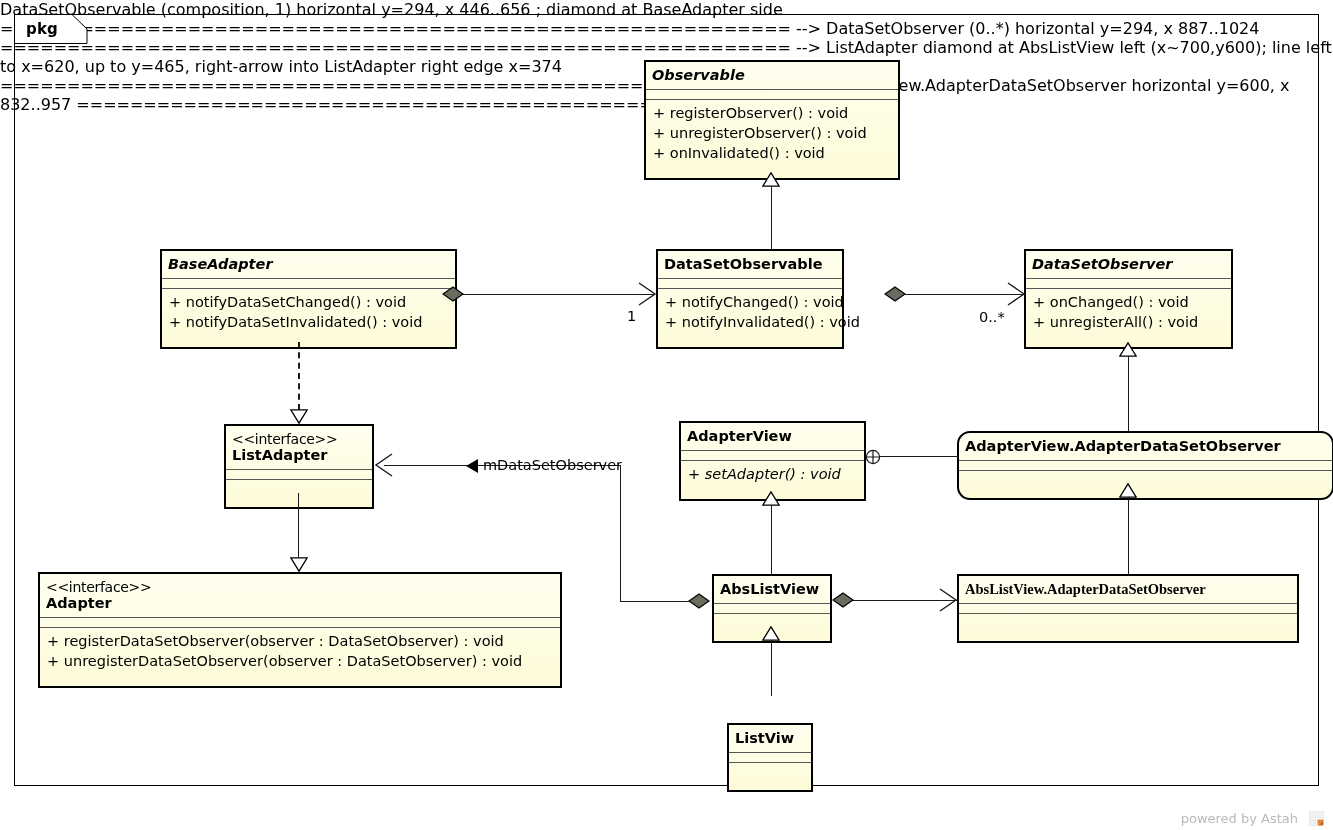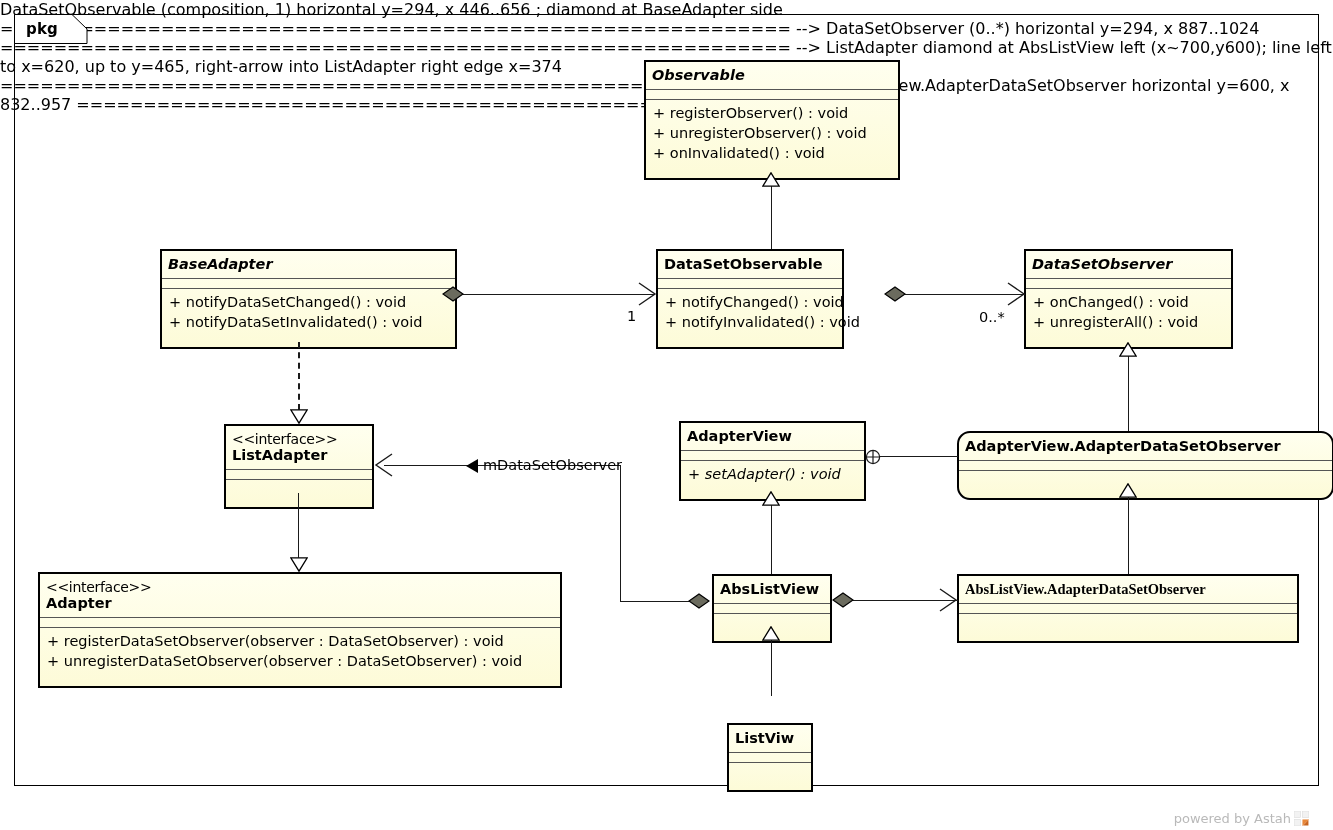--- a/index.html
+++ b/index.html
@@ -133,25 +133,25 @@
   .edge-label {
     position: absolute;
     font-size: 14.5px;
     color: #000000;
     white-space: nowrap;
   }
 
   
   #watermark {
     position: absolute;
-    right: 24px;
+    right: 9px;
     bottom: 4px;
     display: flex;
     align-items: center;
-    gap: 3px;
+    gap: 11px;
     font-size: 13px;
     color: #b9b9b9;
   }
   #astah-logo {
     width: 15px; height: 15px;
     position: relative;
     display: inline-block;
   }
 </style>
 </head>

